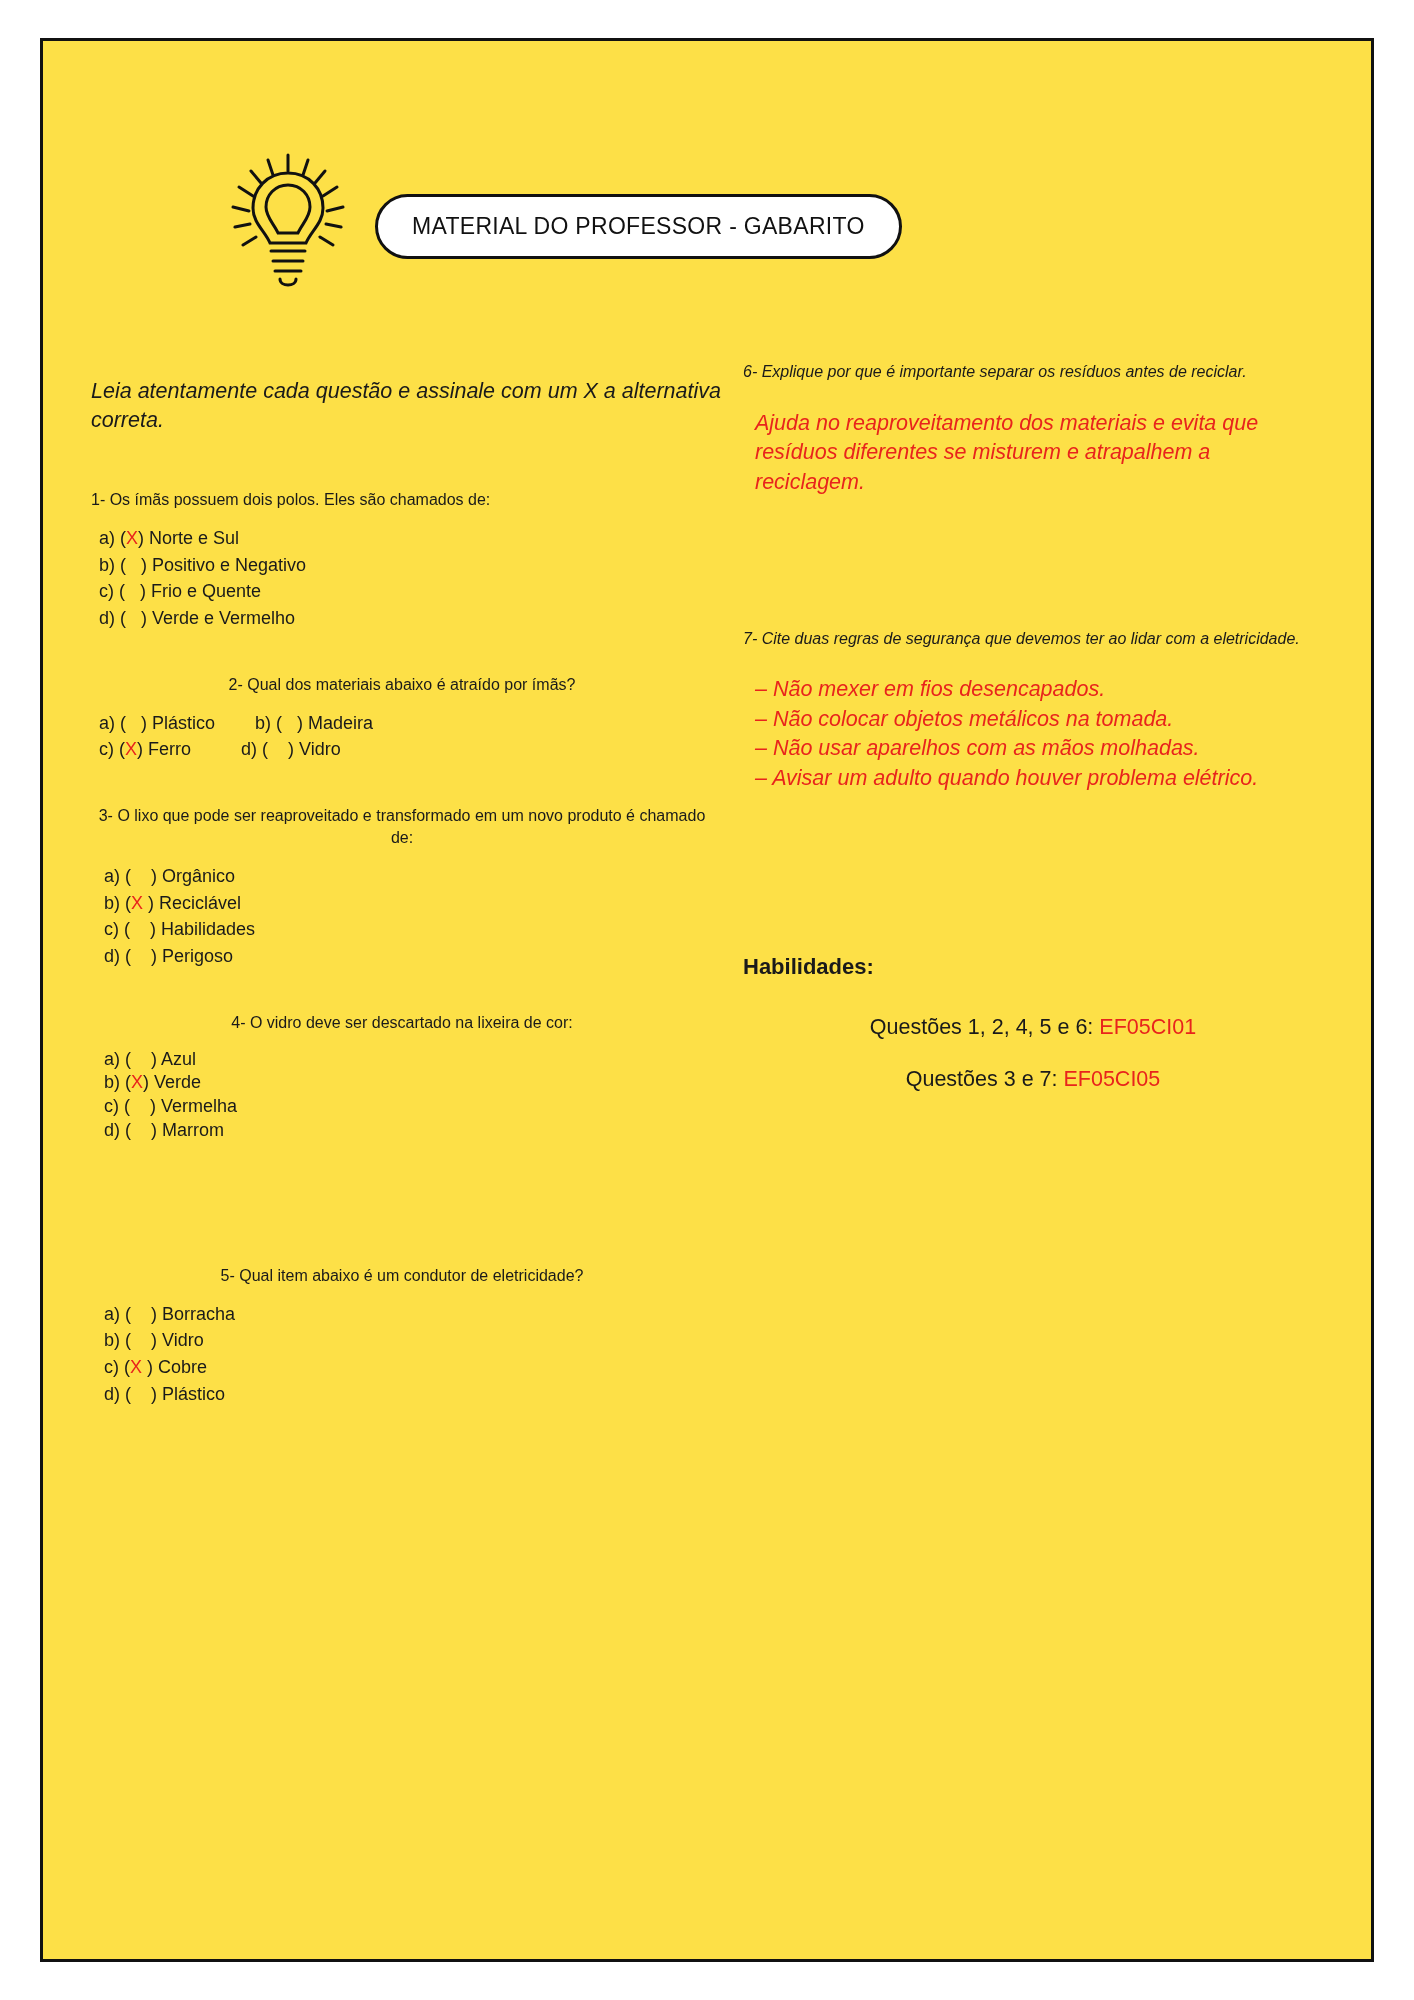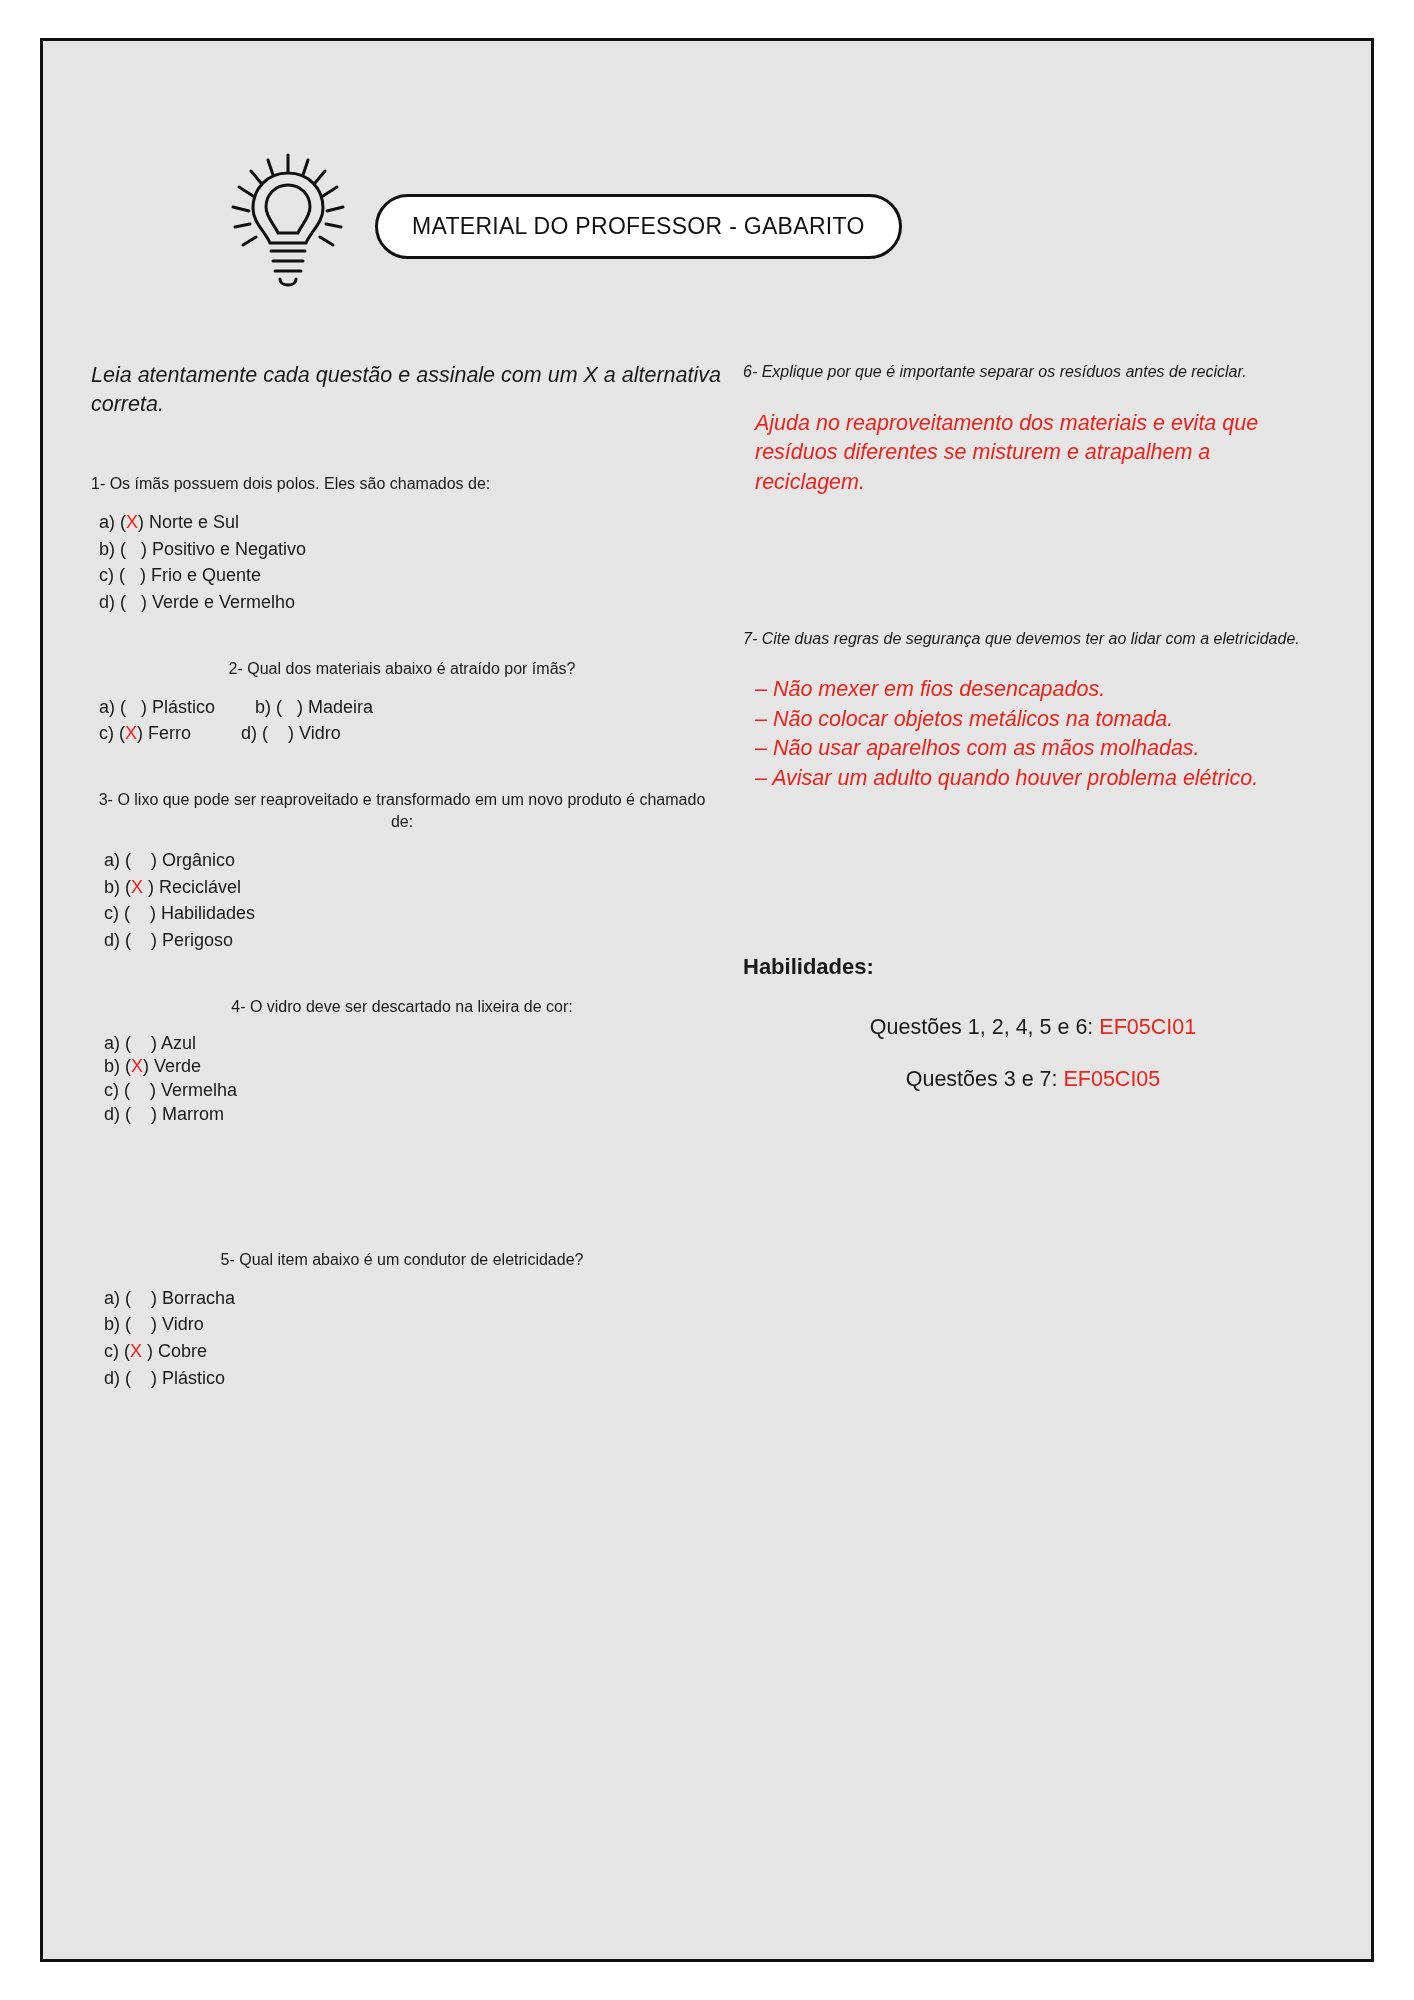--- a/index.html
+++ b/index.html
@@ -15,21 +15,21 @@
     color: #1a1a1a;
     position: relative;
   }
   .page {
     position: absolute;
     left: 40px;
     top: 38px;
     width: 1334px;
     height: 1924px;
     border: 3px solid #111111;
-    background: #e5e5e5;
+    background: #fde047;
   }
   .inner {
     position: absolute;
     left: 0;
     top: 0;
     right: 0;
     bottom: 0;
     padding: 0;
   }
 
@@ -70,21 +70,21 @@
     left: 700px;
     top: 320px;
     width: 580px;
   }
 
   .instr {
     font-style: italic;
     font-size: 21.5px;
     line-height: 1.35;
     text-align: justify;
-    margin: 0 0 54px 0;
+    margin: 16px 0 54px 0;
   }
 
   .q {
     font-size: 16px;
     line-height: 1.38;
     margin: 0 8px 6px 0;
     text-align: justify;
   }
   .q.nojust { text-align: center; }
 

